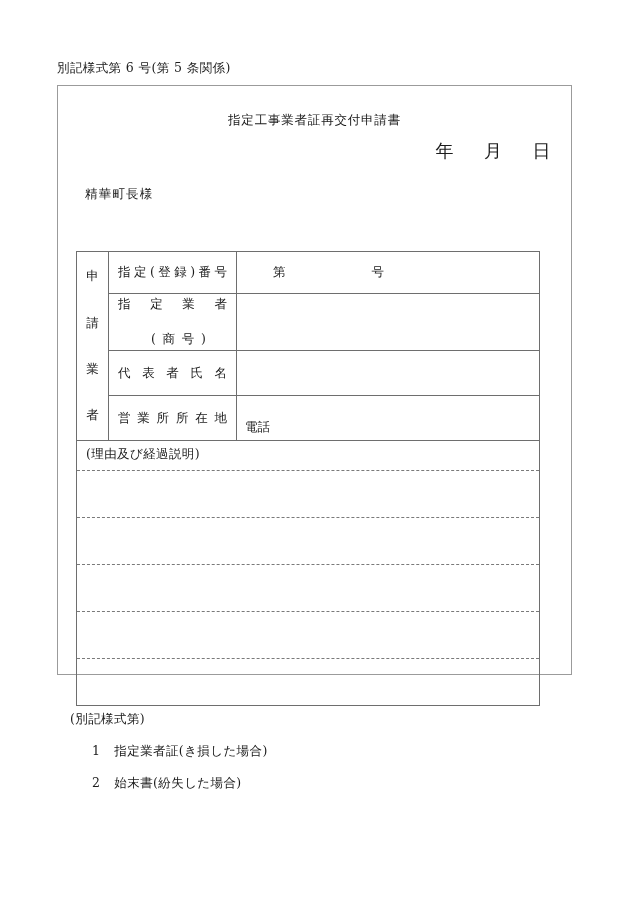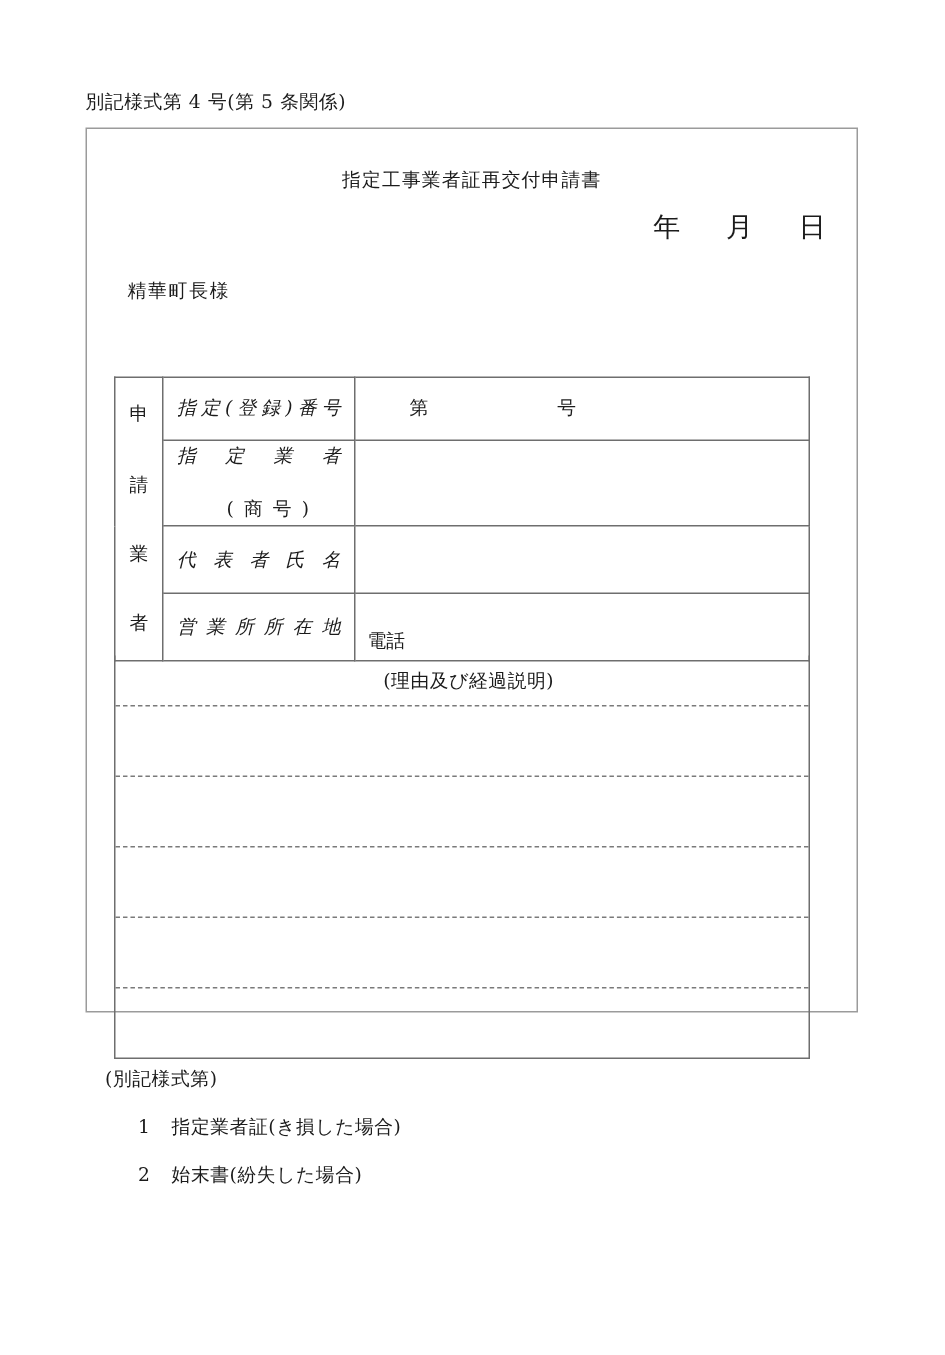--- a/index.html
+++ b/index.html
@@ -101,21 +101,20 @@
   .row-label {
     width: 127px;
     text-align: center;
   }
   .row-label .spread {
     display: block;
     text-align: justify;
     text-align-last: justify;
     padding: 0 9px;
     letter-spacing: 0;
-    font-style: italic;
   }
   .row-label .sub {
     display: block;
     text-align: justify;
     text-align-last: justify;
     padding: 0 30px 0 42px;
     margin-top: 18px;
   }
 
   .cell-no { height: 41px; padding-left: 36px !important; }
@@ -145,21 +144,20 @@
     border: 1px solid #6e6e6e;
     border-top: none;
     box-sizing: border-box;
   }
   .reason-head {
     height: 33px;
     line-height: 33px;
     padding-left: 9px;
     font-size: 12.5px;
     letter-spacing: 0.4px;
-    text-align: center;
   }
   .reason-row {
     height: 46px;
     border-top: 1px dashed #7a7a7a;
   }
 
   
   .attachments {
     position: absolute;
     left: 12px;
@@ -170,21 +168,21 @@
   .attach-item {
     margin-top: 15px;
     padding-left: 22px;
     letter-spacing: 0.4px;
   }
   .attach-item .idx { margin-right: 14px; }
 </style>
 </head>
 <body>
 
-<div class="form-code">別記様式第 4 号(第 5 条関係)</div>
+<div class="form-code">別記様式第 6 号(第 5 条関係)</div>
 
 <div class="page-frame">
 
   <div class="doc-title">指定工事業者証再交付申請書</div>
 
   <div class="date-line">
     <span class="d-y">年</span><span class="d-m">月</span><span class="d-d">日</span>
   </div>
 
   <div class="addressee">精華町長様</div>

